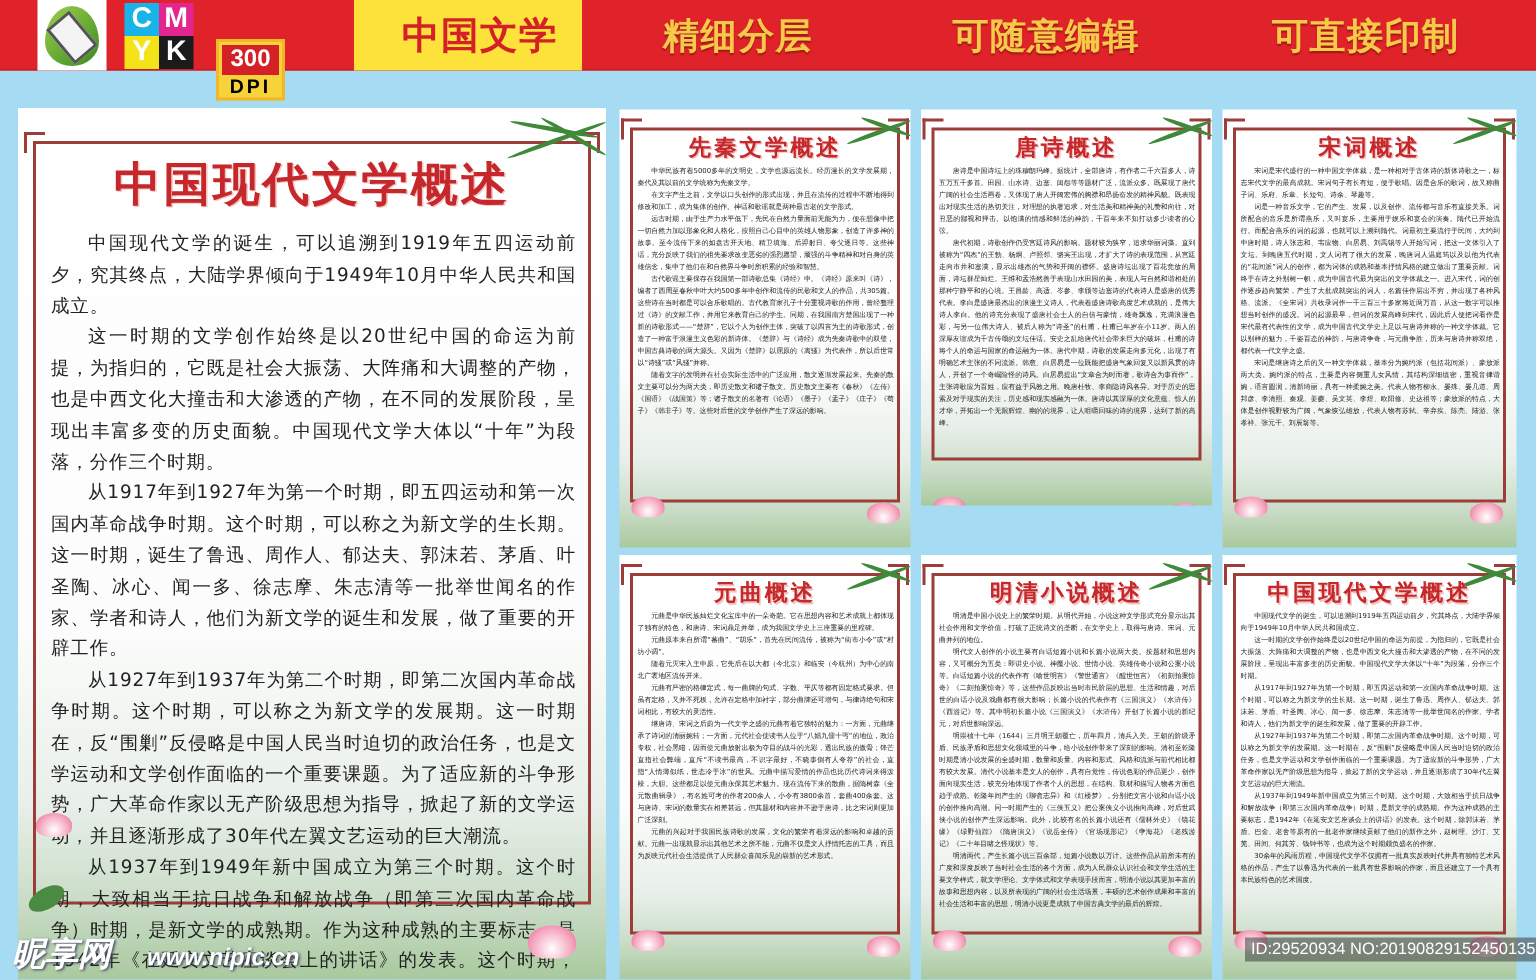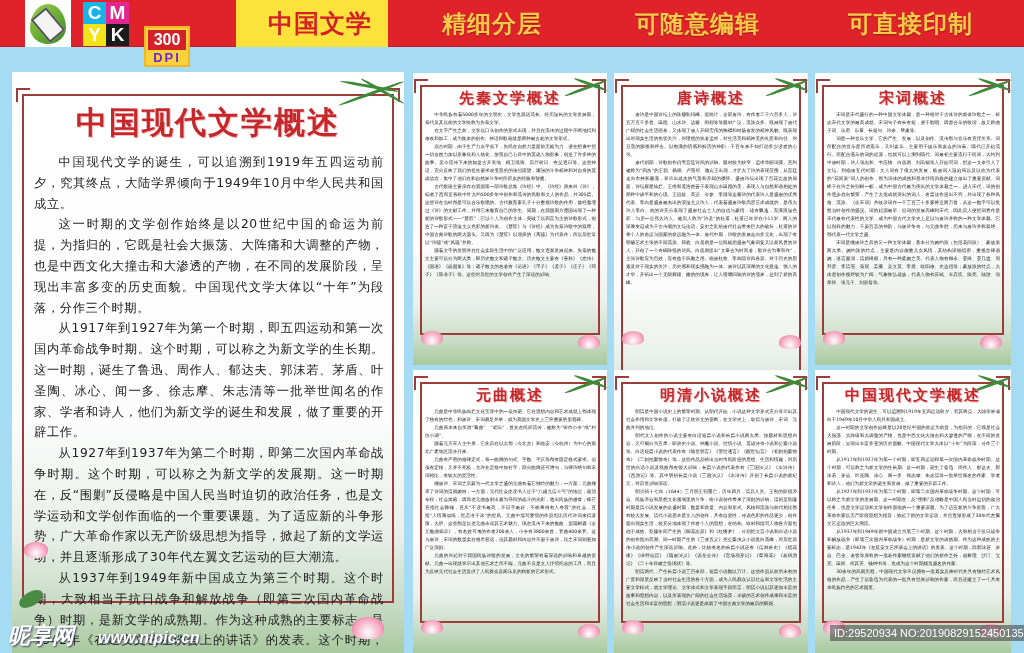--- a/index.html
+++ b/index.html
@@ -9,21 +9,21 @@
   
   .banner { position: absolute; left: 0; top: 0; width: 1024px; height: 47px; background: #e0222b; border-bottom: 1px solid #c71c24; }
   .logo-box { position: absolute; left: 25px; top: 0; width: 46px; height: 47px; background: #fff; display: flex; align-items: center; justify-content: center; }
   .logo-leaf { width: 36px; height: 40px; border-radius: 50% 50% 50% 50% / 60% 60% 40% 40%; background: linear-gradient(135deg, #9bd14a, #3c8a22); position: relative; }
   .logo-leaf::after { content: ""; position: absolute; left: 8px; top: 6px; width: 16px; height: 26px; background: #f4f4f4; transform: rotate(-40deg); border: 2px solid #555; }
   .cmyk { position: absolute; left: 83px; top: 2px; width: 46px; height: 43px; display: grid; grid-template-columns: 1fr 1fr; grid-template-rows: 1fr 1fr; gap: 0; }
   .cmyk span { display: flex; align-items: center; justify-content: center; font-family: "Liberation Sans", sans-serif; font-weight: bold; font-size: 19px; color: #fff; }
   .cmyk .c { background: #1ab3e8; } .cmyk .m { background: #e3268f; } .cmyk .y { background: #f5e31a; } .cmyk .k { background: #1b1b1b; }
   .dpi { position: absolute; left: 144px; top: 3px; width: 46px; height: 41px; background: #f7d23b; border: 2px solid #f0b72a; text-align: center; margin-top: 23px; }
   .dpi .n { display: block; background: #d42127; color: #fff; font-family: "Liberation Sans", sans-serif; font-weight: bold; font-size: 16px; line-height: 20px; margin: 2px 2px 0; }
-  .dpi .d { display: block; color: #6d28d9; font-family: "Liberation Sans", sans-serif; font-weight: bold; font-size: 13px; line-height: 16px; letter-spacing: 2px; }
+  .dpi .d { display: block; color: #000000; font-family: "Liberation Sans", sans-serif; font-weight: bold; font-size: 13px; line-height: 16px; letter-spacing: 2px; }
   .tag-main { position: absolute; left: 236px; top: 0; width: 152px; height: 47px; background: #fde23b; color: #d42127; font-size: 25px; font-weight: bold; display: flex; align-items: center; justify-content: center; letter-spacing: 1px; padding-left: 16px; }
   .tag { position: absolute; top: 0; height: 47px; color: #f7c94b; font-size: 24px; font-weight: bold; display: flex; align-items: center; letter-spacing: 1px; text-shadow: 0 1px 1px #9b1a12; }
 
   
   .panel { position: absolute; background: linear-gradient(180deg, #ffffff 0%, #fbfcfb 60%, #e8efe9 80%, #c7dbc4 92%, #a9c99e 100%); overflow: hidden; }
   .frame { position: absolute; border: 2px solid #9c3d3a; }
   .frame::before, .frame::after { content: ""; position: absolute; width: 12px; height: 12px; border: 2px solid #9c3d3a; }
   .frame::before { left: -8px; top: -8px; border-right: none; border-bottom: none; }
   .frame::after { right: -8px; top: -8px; border-left: none; border-bottom: none; }
   .ptitle { position: absolute; left: 0; right: 0; text-align: center; color: #c5272b; font-weight: bold; text-shadow: 1px 1px 0 #f3c4c2; letter-spacing: 2px; }
@@ -38,21 +38,21 @@
   .big { left: 12px; top: 72px; width: 392px; height: 581px; }
   .big .frame { left: 10px; top: 22px; right: 10px; bottom: 50px; }
   .big .ptitle { top: 30px; font-size: 31px; }
   .big .pbody { left: 22px; right: 20px; top: 80px; font-size: 12.3px; line-height: 20.8px; letter-spacing: 0.6px; }
 
   .small .frame { left: 7px; top: 12px; right: 7px; bottom: 30px; }
   .small .ptitle { top: 16px; font-size: 15px; }
   .small .pbody { left: 12px; right: 11px; top: 38px; font-size: 4.6px; line-height: 8px; }
 
   .s1 { left: 413px; top: 73px; width: 194px; height: 292px; }
-  .s2 { left: 614px; top: 73px; width: 194px; height: 360px; }
+  .s2 { left: 614px; top: 73px; width: 194px; height: 264px; }
   .s3 { left: 815px; top: 73px; width: 196px; height: 292px; }
   .s4 { left: 413px; top: 370px; width: 194px; height: 283px; }
   .s5 { left: 614px; top: 370px; width: 194px; height: 283px; }
   .s6 { left: 815px; top: 370px; width: 196px; height: 283px; }
 
   .watermark { position: absolute; left: 8px; top: 621px; color: #fff; font-weight: bold; text-shadow: 1px 1px 2px #446; display: flex; align-items: baseline; gap: 24px; }
   .watermark .cn { font-size: 22px; font-style: italic; }
   .watermark .url { font-family: "Liberation Sans", sans-serif; font-size: 16px; font-style: italic; }
   .idstrip { position: absolute; left: 830px; top: 625px; width: 194px; height: 16px; background: rgba(60,60,60,0.55); color: #fff; font-family: "Liberation Sans", sans-serif; font-size: 11px; line-height: 16px; padding-left: 4px; white-space: nowrap; overflow: hidden; }
 </style>

